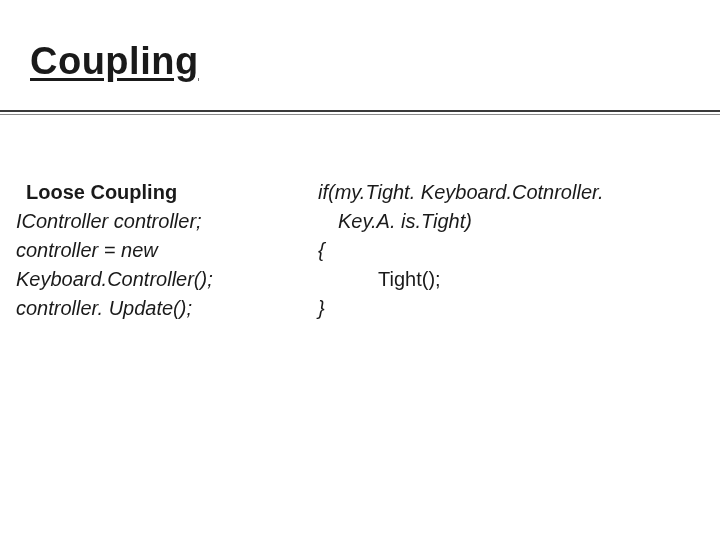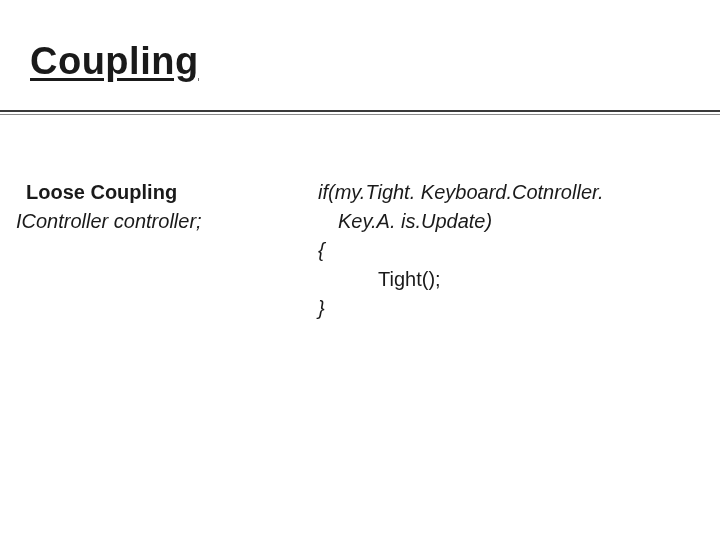--- a/index.html
+++ b/index.html
@@ -78,25 +78,27 @@
 
   <div class="title">Coupling</div>
   <div class="rule-top"></div>
   <div class="rule-bottom"></div>
 
   <div class="cols">
 
     <div class="col col-left">
       <span class="sub">Loose Coupling</span>
       <span class="code-line">IController controller;</span>
+      <span class="code-line">controller = new Keyboard.Controller();</span>
+      <span class="code-line">controller. Update();</span>
     </div>
 
     <div class="col col-right">
       <span class="code-line">if(my.Tight. Keyboard.Cotnroller.</span>
-      <span class="code-line" style="padding-left:20px">Key.A. is.Update)</span>
+      <span class="code-line" style="padding-left:20px">Key.A. is.Tight)</span>
       <span class="code-line">{</span>
       <span class="indent">Tight();</span>
       <span class="code-line">}</span>
     </div>
 
   </div>
 
 </div>
 
 </body></html>

